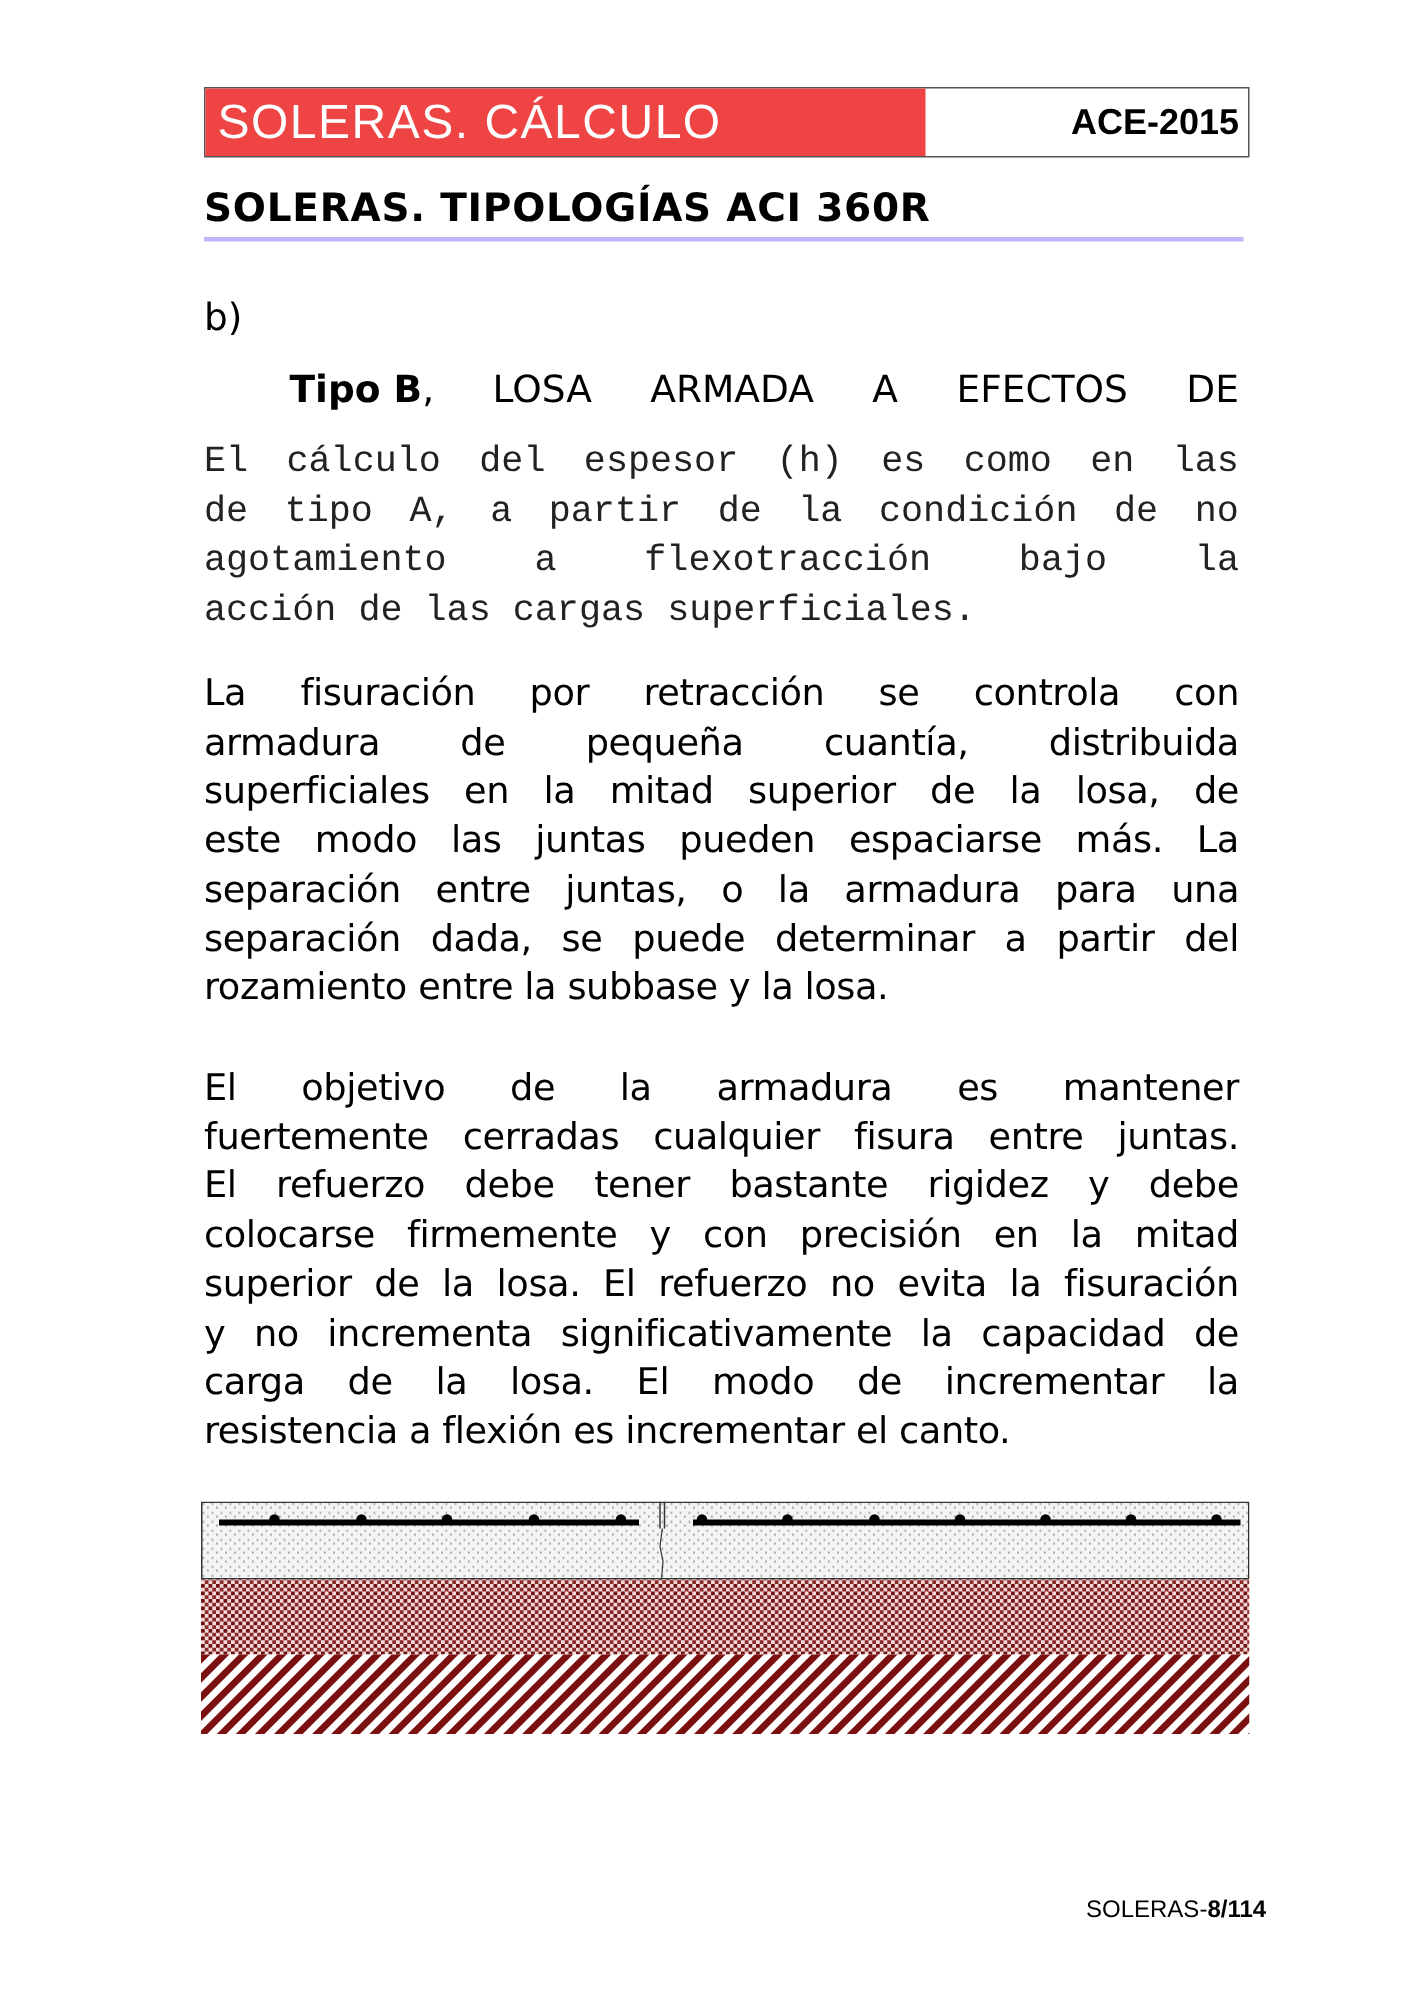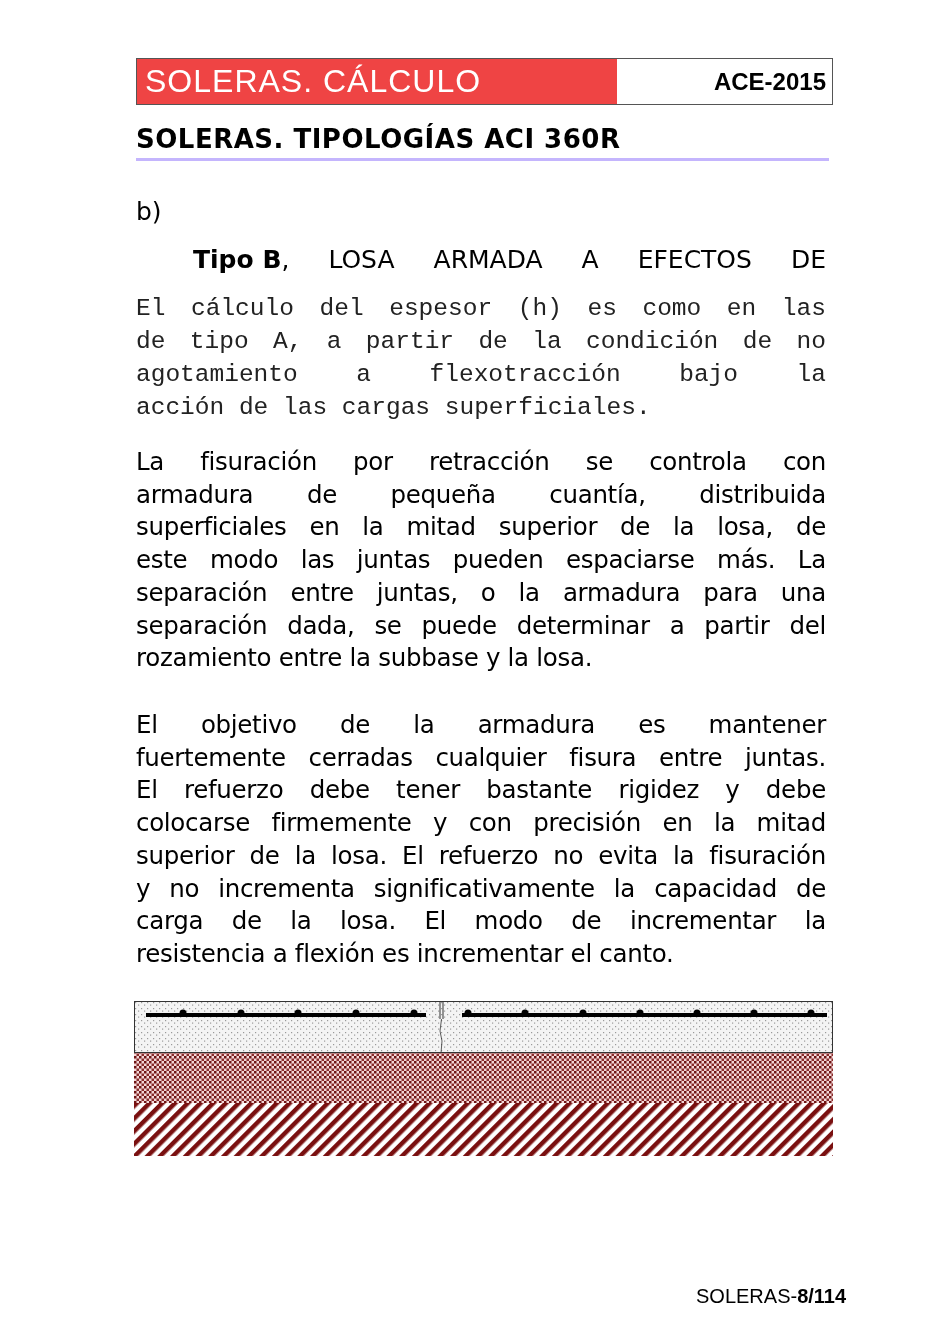--- a/index.html
+++ b/index.html
@@ -22,21 +22,21 @@
 
     .mono-para { position:absolute; left:136px; top:292px; width:690px; font-family:"Liberation Mono", monospace; font-size:24.5px; line-height:33px; color:#222; }
     .jl { display:flex; justify-content:space-between; white-space:pre; }
     .jl.last { justify-content:flex-start; }
 
     .para { position:absolute; left:136px; width:690px; font-family:"DejaVu Sans", sans-serif; font-size:24.5px; line-height:32.7px; letter-spacing:-0.3px; }
     .para .jl span { white-space:pre; }
 
     .diagram { position:absolute; left:134px; top:1001px; width:699px; height:156px; }
 
-    .footer { position:absolute; left:696px; top:1265px; font-family:"Liberation Sans", sans-serif; font-size:20px;margin-top:20px; }
+    .footer { position:absolute; left:724px; top:1265px; font-family:"Liberation Sans", sans-serif; font-size:16px; }
     .footer b { font-weight:bold; }
   </style>
 </head>
 <body>
 
 <div class="header-box">
   <div class="header-left">
     <span>SOLERAS.  CÁLCULO</span>
   </div>
   <div class="header-right">

